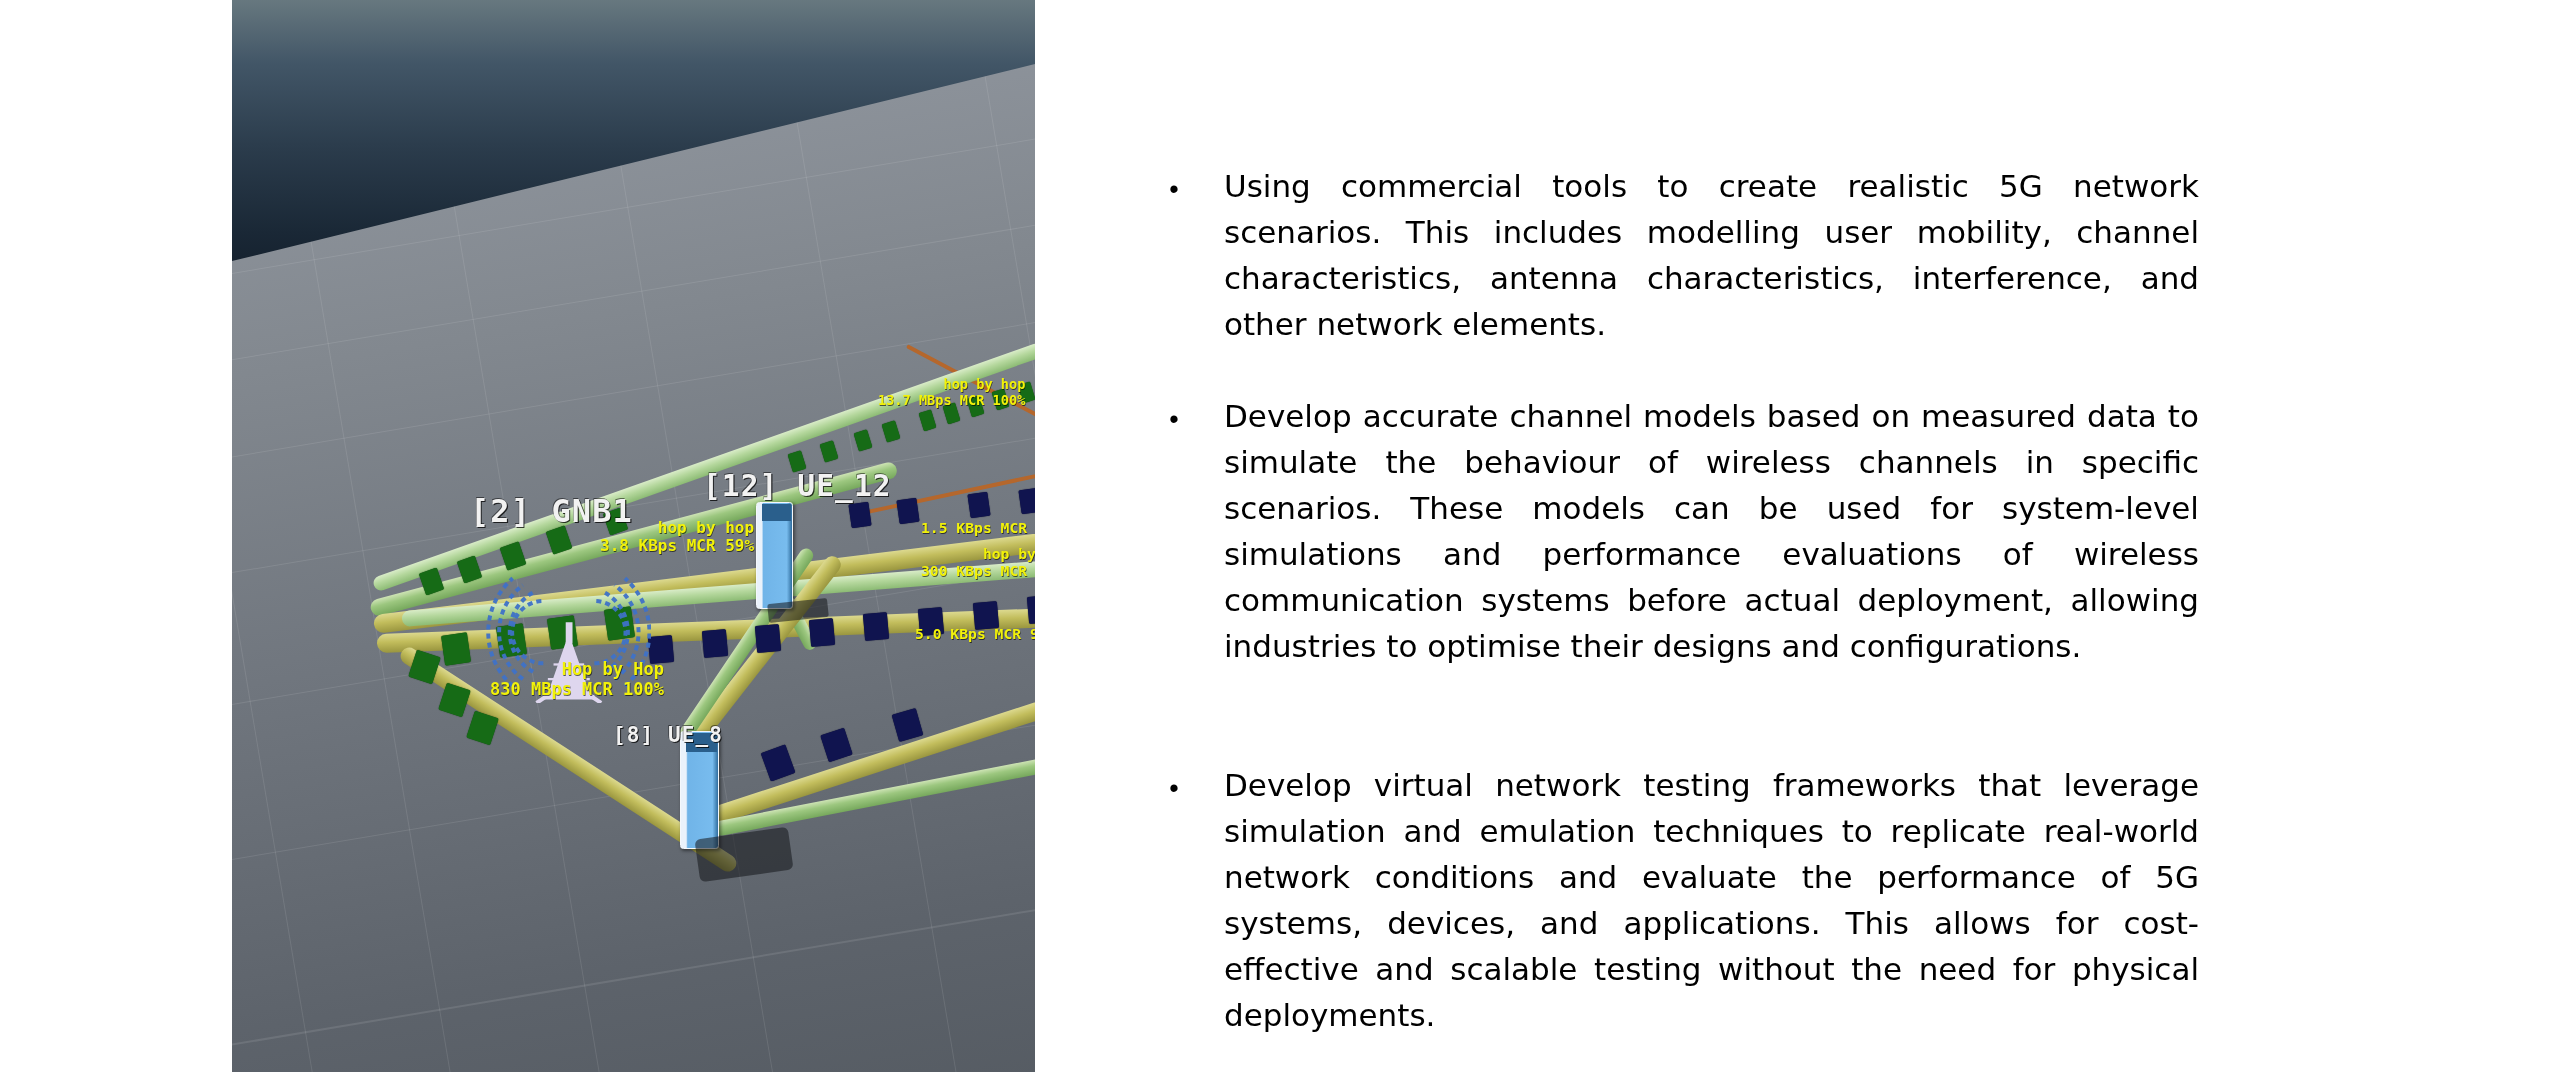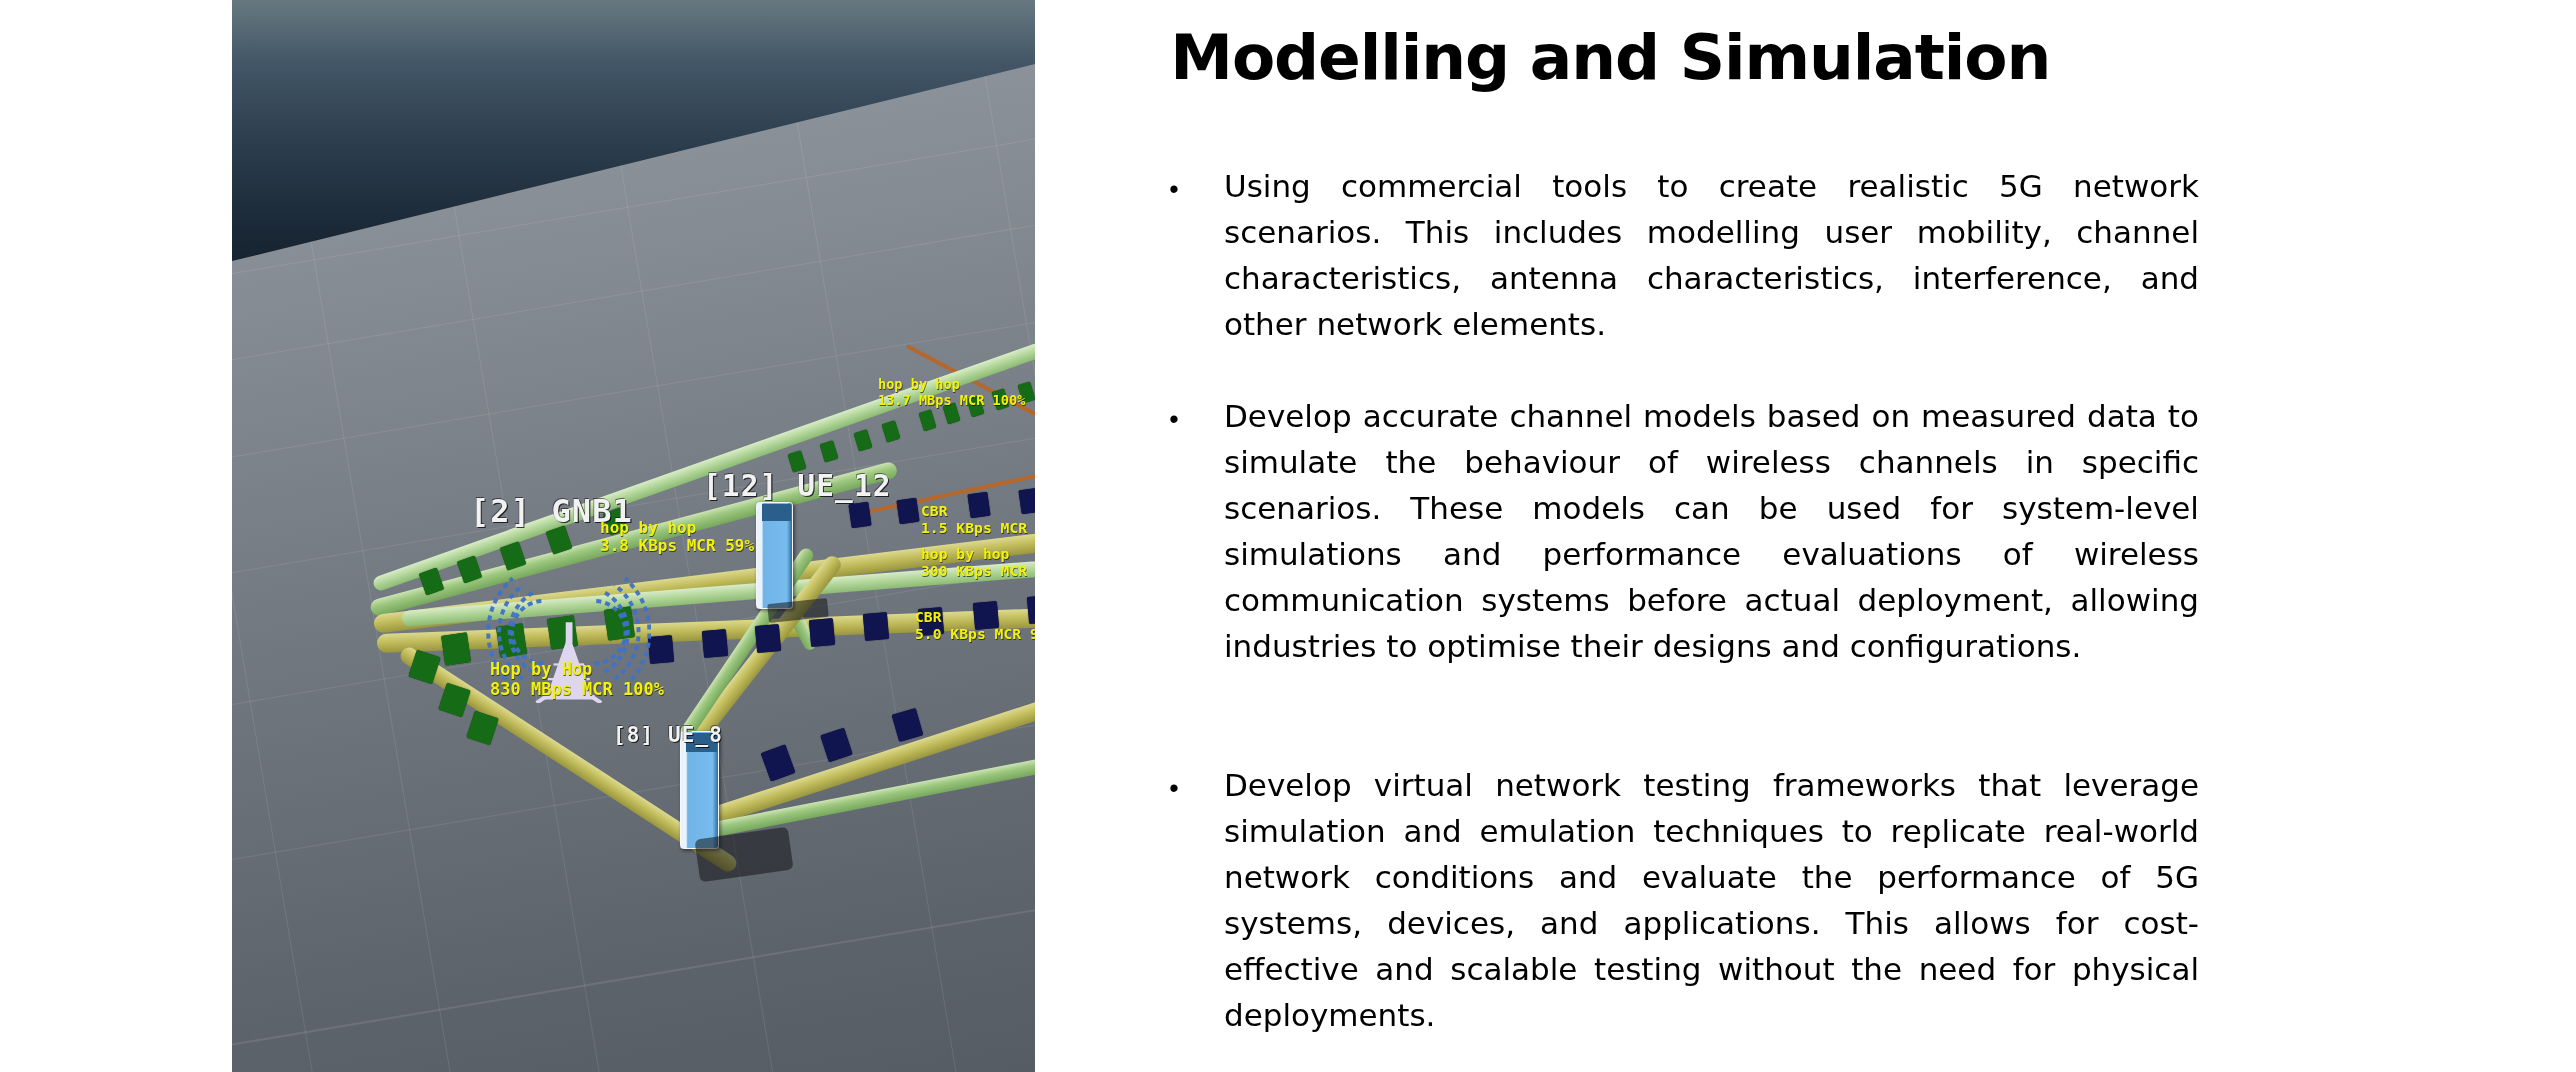--- a/index.html
+++ b/index.html
@@ -87,21 +87,21 @@
   }
   
   .flowlabel {
     position: absolute;
     color: #f2f20a;
     font-family: "DejaVu Sans Mono", monospace;
     font-weight: 700;
     text-shadow: 0.6px 0.6px 0 rgba(0,0,0,0.6);
     white-space: nowrap;
     line-height: 1.15;
-    text-align: left;
+    text-align: right;
   }
   .flowlabel .rate { display: block; }
 
   
   .tower-icon { position: absolute; }
   .phone-icon {
     position: absolute;
     background: linear-gradient(to right, #eaf2fb 0%, #eaf2fb 14%, #70b4e8 18%, #78bcee 85%, #2f6d9e 100%);
     border: 1.7px solid #f4f8fc;
     border-radius: 3.4px;
@@ -315,21 +315,20 @@
 
     <div class="flowlabel" style="left:683px; top:609px; font-size:14.7px;">
       <span>CBR</span>
       <span class="rate">5.0 KBps MCR 900%</span>
     </div>
 
   </div>
 
   <div id="textcol">
 
-    <div id="title">Modelling and Simulation</div>
 
     <div class="bullet-row" id="b1">
       <div class="bullet-dot">•</div>
       <div class="bullet-text">Using commercial tools to create realistic 5G network scenarios. This includes modelling user mobility, channel characteristics, antenna characteristics, interference, and other network elements.</div>
     </div>
 
     <div class="bullet-row" id="b2">
       <div class="bullet-dot">•</div>
       <div class="bullet-text">Develop accurate channel models based on measured data to simulate the behaviour of wireless channels in specific scenarios. These models can be used for system-level simulations and performance evaluations of wireless communication systems before actual deployment, allowing industries to optimise their designs and configurations.</div>
     </div>

